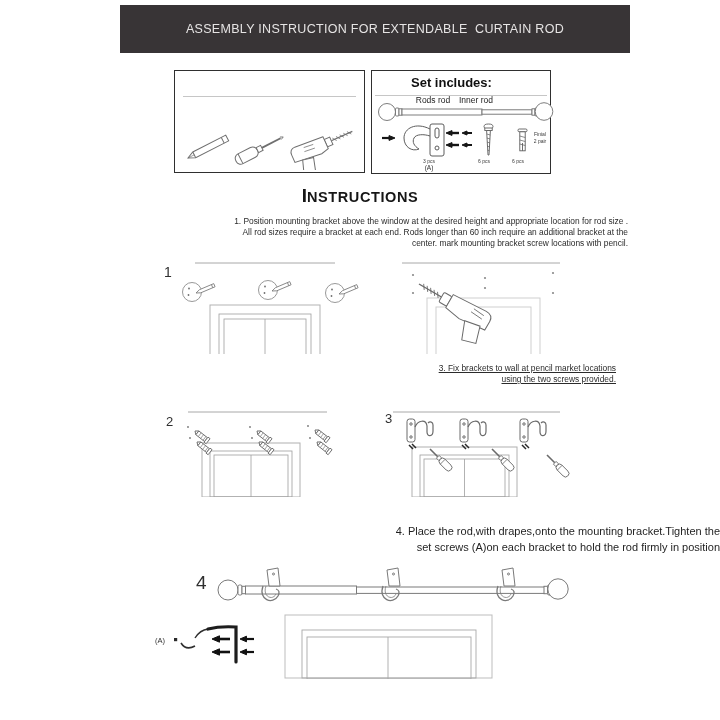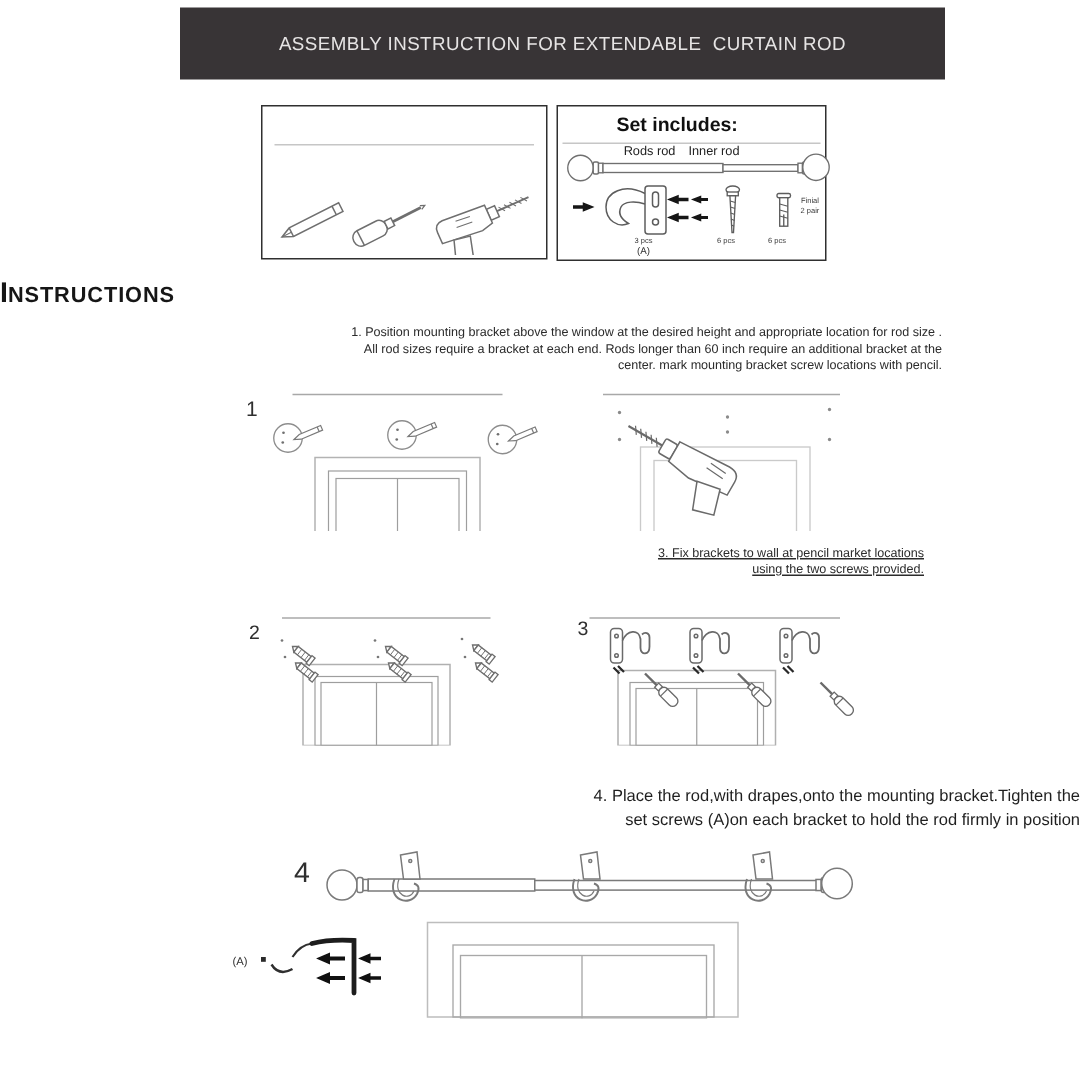--- a/index.html
+++ b/index.html
@@ -18,21 +18,21 @@
   .tools-rule { left:183px; top:96px; width:173px; height:0; border-top:1px solid #c6c6c6; }
 
   .set-box { left:371px; top:70px; width:180px; height:104px; }
   .set-title { left:383px; top:75px; font-weight:bold; font-size:13px; color:#101010;margin-left:28px; }
   .set-rule { left:375px; top:95px; width:172px; height:0; border-top:1px solid #c6c6c6; }
 
   .rod-label { font-size:8.5px; color:#222; width:56px; text-align:center; }
   .tiny-label { font-size:5px; color:#3a3a3a; text-align:center; line-height:1.2; }
   .tiny-ref { font-size:6.5px; color:#2f2f2f; text-align:center; }
 
-  .heading { left:0; top:185px; width:720px; text-align:left; font-weight:bold; color:#161616; }
+  .heading { left:0; top:185px; width:720px; text-align:center; font-weight:bold; color:#161616; }
   .heading .hf { font-size:19px; }
   .heading .hr { font-size:14.5px; letter-spacing:0.6px; }
 
   .step-text { font-size:8.4px; line-height:10.8px; white-space:pre-wrap; color:#2b2b2b;text-align:right; }
   .step4-text { left:0; top:524px; width:720px; text-align:right; font-size:11px; line-height:15.5px;
                 white-space:pre-wrap; color:#1f1f1f; }
   .step-num { color:#2f2f2f; font-size:13px; }
   .detail-ref { font-size:7.5px; color:#2f2f2f; }
 </style>
 </head>

